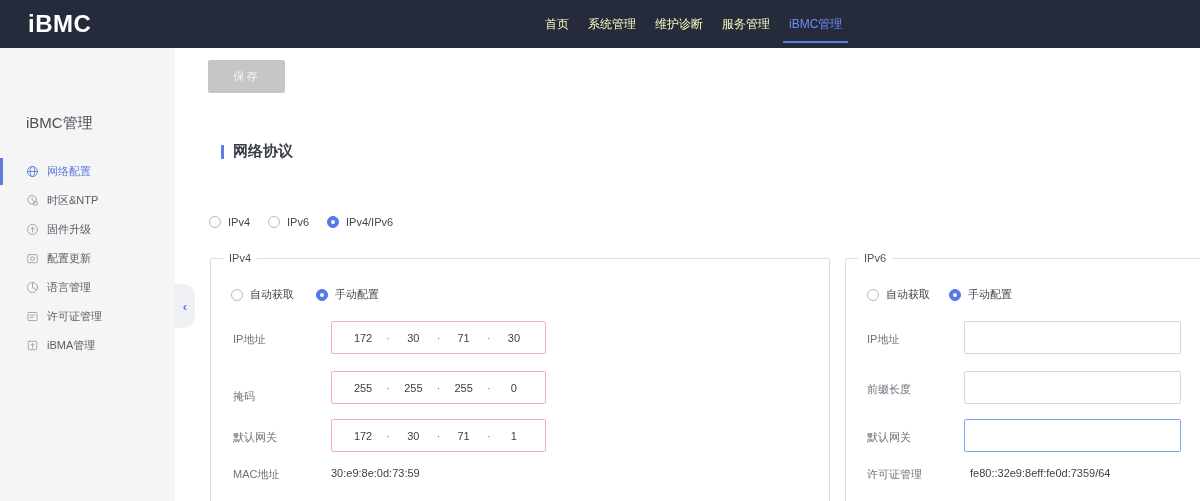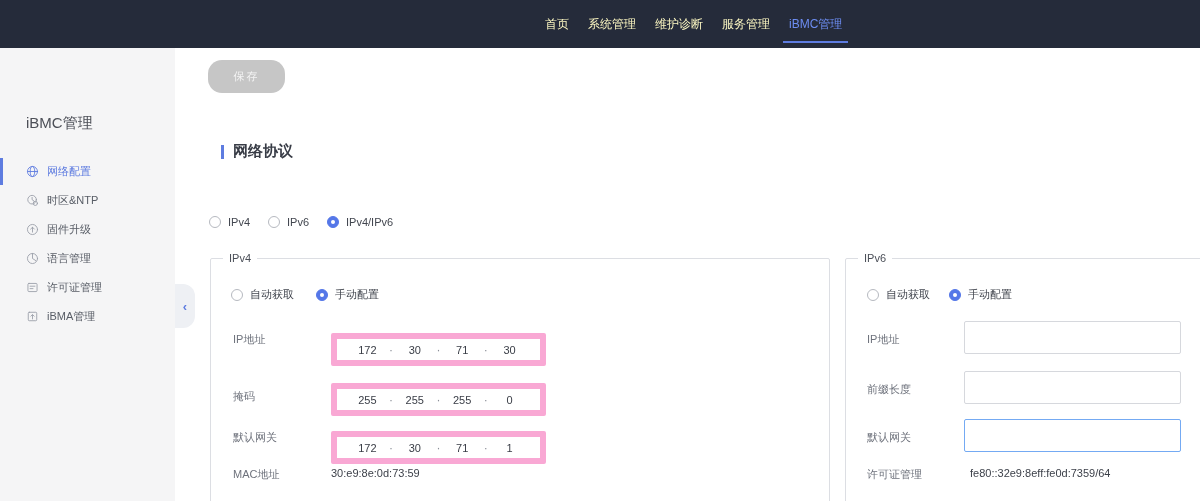--- a/index.html
+++ b/index.html
@@ -25,21 +25,21 @@
   .menu-item .menu-icon{width:13px;height:13px;display:flex;align-items:center;color:#9ba0aa;}
   .menu-item.active{color:#5e7ce0;}
   .menu-item.active .menu-icon{color:#5e7ce0;}
   .menu-item.active::before{content:'';position:absolute;left:0;top:1px;bottom:1px;width:3px;background:#5e7ce0;}
   .collapse-tab{position:absolute;left:175px;top:284px;width:20px;height:44px;background:#eef0f4;
         border-radius:0 12px 12px 0;display:flex;align-items:center;justify-content:center;
         color:#5e7ce0;font-size:13px;font-weight:bold;cursor:pointer;}
 
   
   .save-btn{position:absolute;left:208px;top:60px;width:77px;height:33px;background:#c6c6c6;
-        color:#f4f4f4;border:none;border-radius:14px;font-size:11px;letter-spacing:2px;
+        color:#f4f4f4;border:none;border-radius:2px;font-size:11px;letter-spacing:2px;
         font-family:inherit;cursor:not-allowed;}
   .section-title{position:absolute;left:205px;top:142px;display:flex;align-items:center;gap:9px;padding-left:16px;}
   .section-title .bar{width:3px;height:14px;background:#5e7ce0;}
   .section-title .txt{font-size:15px;font-weight:bold;color:#383c46;}
 
   .radio-row{display:flex;align-items:center;}
   .proto-radios{position:absolute;left:209px;top:216px;gap:18px;}
   .radio-item{display:flex;align-items:center;gap:7px;cursor:pointer;}
   .radio-circle{width:12px;height:12px;border:1px solid #b6b9c0;border-radius:50%;background:#fff;
         box-sizing:border-box;position:relative;flex:none;}
@@ -51,37 +51,38 @@
   .panel{position:absolute;top:258px;height:290px;border:1px solid #dcdee3;border-radius:2px;background:#fff;}
   .panel-ipv4{left:210px;width:618px;}
   .panel-ipv6{left:845px;width:420px;}
   .panel-legend{position:absolute;top:-7px;left:12px;background:#fff;padding:0 6px;
         font-size:11px;color:#4b4f58;}
   .mode-radios{position:absolute;left:20px;top:28px;gap:22px;}
   .panel-ipv6 .mode-radios{left:21px;gap:19px;}
 
   .field-label{position:absolute;left:22px;font-size:11px;color:#6e727c;white-space:nowrap;}
   .panel-ipv6 .field-label{left:21px;}
-  .ip-input{position:absolute;left:120px;width:215px;height:33px;border:6px solid #f9a8d4;border-radius:2px;
+  .ip-input{position:absolute;left:120px;width:215px;height:33px;border:1px solid #f9a8d4;border-radius:2px;
         background:#fff;display:flex;align-items:center;justify-content:space-around;
-        padding:0 14px;box-sizing:border-box;margin-top:12px;}
+        padding:0 14px;box-sizing:border-box;}
   .ip-seg{font-size:11px;color:#393d46;min-width:22px;text-align:center;}
   .ip-dot{color:#8b8f98;font-size:12px;}
   .text-input{position:absolute;left:118px;width:217px;height:33px;border:1px solid #d6d8dd;border-radius:2px;
         box-sizing:border-box;outline:none;font-family:inherit;font-size:11px;padding:0 8px;color:#393d46;background:#fff;}
   .text-input.focused{border:1px solid #74aaf3;}
   .static-value{position:absolute;left:120px;font-size:11px;color:#3b3f48;white-space:nowrap;}
   .panel-ipv6 .static-value{left:124px;}
 </style>
 </head>
 <body>
 
 <div id="app">
 
   <header class="topbar">
+    <div class="logo">iBMC</div>
     <ul class="topnav">
 
     <li class="topnav-item">
           <span>首页</span>
         </li>
         <li class="topnav-item">
           <span>系统管理</span>
         </li>
         <li class="topnav-item">
           <span>维护诊断</span>
@@ -120,20 +121,29 @@
           <span>时区&amp;NTP</span>
         </li>
         <li class="menu-item">
           <span class="menu-icon">
             <svg width="13" height="13" viewBox="0 0 16 16" fill="none" stroke="currentColor" stroke-width="1.1" stroke-linecap="round" stroke-linejoin="round">
               <circle cx="8" cy="8" r="6.2"></circle>
               <path d="M8 11.2V5.4M5.7 7.5L8 5.2l2.3 2.3"></path>
             </svg>
           </span>
           <span>固件升级</span>
+        </li>
+        <li class="menu-item">
+          <span class="menu-icon">
+            <svg width="13" height="13" viewBox="0 0 16 16" fill="none" stroke="currentColor" stroke-width="1.1" stroke-linecap="round" stroke-linejoin="round">
+              <rect x="2.2" y="3.2" width="11.6" height="10" rx="1.4"></rect>
+              <circle cx="8" cy="8.2" r="2.4"></circle>
+            </svg>
+          </span>
+          <span>配置更新</span>
         </li>
         <li class="menu-item">
           <span class="menu-icon">
             <svg width="13" height="13" viewBox="0 0 16 16" fill="none" stroke="currentColor" stroke-width="1.1" stroke-linecap="round" stroke-linejoin="round">
               <circle cx="8" cy="8" r="6.2"></circle>
               <path d="M8 1.8v6.2l4 2.6"></path>
             </svg>
           </span>
           <span>语言管理</span>
         </li>

